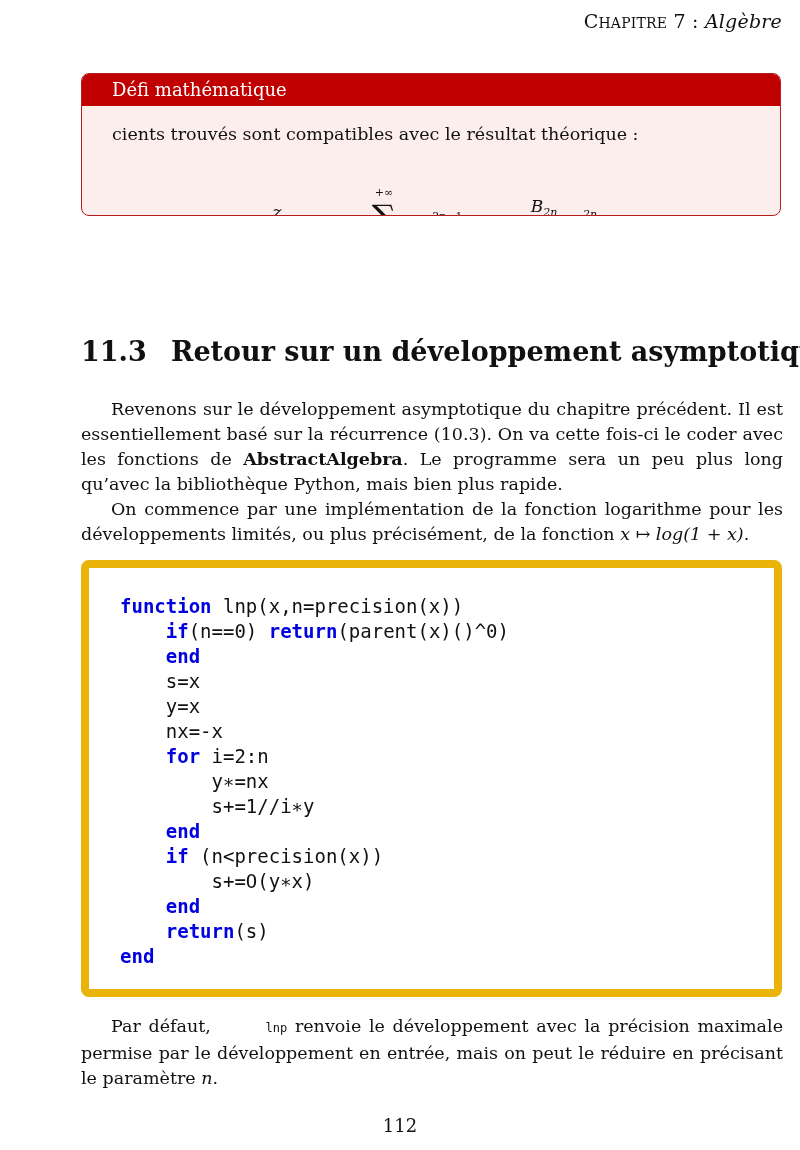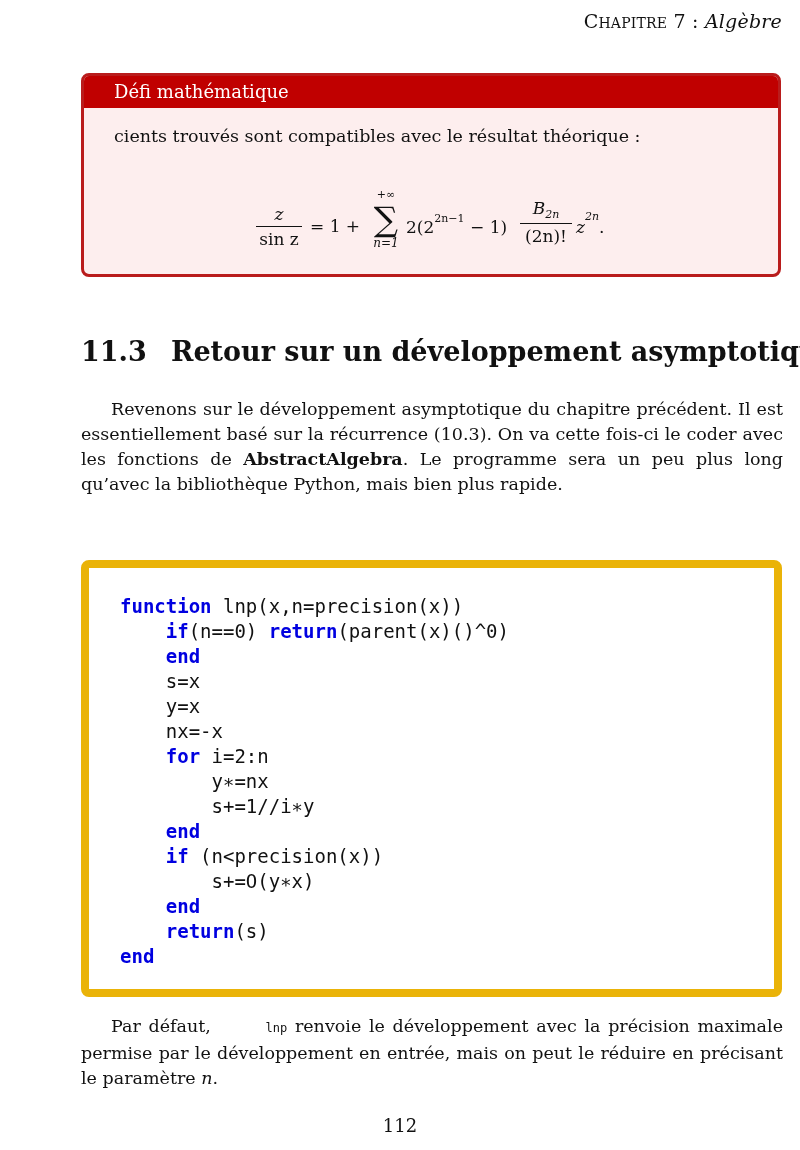--- a/index.html
+++ b/index.html
@@ -11,22 +11,22 @@
 
     .running-head {
       position: absolute; right: 18px; top: 10px;
       font-size: 19px; color: #111; letter-spacing: 0.2px;
     }
     .running-head .sc-big { font-size: 19px; }
     .running-head .it { font-style: italic; text-align: right; }
 
     
     .defi {
-      position: absolute; left: 81px; top: 73px; width: 700px; height: 204px;
-      box-sizing: border-box; border: 3px solid #b91c1c; border-radius: 8px;
+      position: absolute; left: 81px; top: 73px; width: 700px; height: 143px;
+      box-sizing: border-box; border: 1px solid #b91c1c; border-radius: 8px;
       background: #fdeeee; overflow: hidden;
     }
     .defi-title {
       background: #c00000; color: #fff; height: 32px; line-height: 32px;
       padding-left: 30px; font-size: 18px;
     }
     .defi-body {
       position: absolute; left: 30px; right: 30px; top: 46px;
       font-size: 17.5px; line-height: 28px; text-align: justify;
     }
@@ -117,20 +117,23 @@
   </div>
 
   <div class="section">
     <span class="num">11.3</span><span>Retour sur un développement asymptotique</span>
   </div>
 
   <div class="para" style="top:397px;">
     <span class="indent"></span><span>Revenons sur le développement asymptotique du chapitre précédent. Il est essentiellement basé sur la récurrence (10.3). On va cette fois-ci le coder avec les fonctions de </span><b>AbstractAlgebra</b><span>. Le programme sera un peu plus long qu’avec la bibliothèque Python, mais bien plus rapide.</span>
   </div>
 
+  <div class="para" style="top:497px;">
+    <span class="indent"></span><span>On commence par une implémentation de la fonction logarithme pour les développements limités, ou plus précisément, de la fonction </span><span class="mi">x ↦ log(1 + x)</span><span>.</span>
+  </div>
 
   <div class="code-box">
     <div class="code" id="code"><div><span class="kw">function</span> lnp(x,n=precision(x))</div><div>    <span class="kw">if</span>(n==0) <span class="kw">return</span>(parent(x)()^0)</div><div>    <span class="kw">end</span></div><div>    s=x</div><div>    y=x</div><div>    nx=-x</div><div>    <span class="kw">for</span> i=2:n</div><div>        y∗=nx</div><div>        s+=1//i∗y</div><div>    <span class="kw">end</span></div><div>    <span class="kw">if</span> (n&lt;precision(x))</div><div>        s+=O(y∗x)</div><div>    <span class="kw">end</span></div><div>    <span class="kw">return</span>(s)</div><div><span class="kw">end</span></div></div>
   </div>
 
   <div class="para" style="top:1014px;">
     <span class="indent"></span><span>Par défaut, </span><span class="inline-code">lnp</span><span> renvoie le développement avec la précision maximale permise par le développement en entrée, mais on peut le réduire en précisant le paramètre </span><span class="mi">n</span><span>.</span>
   </div>
 
   <div class="page-number">112</div>

